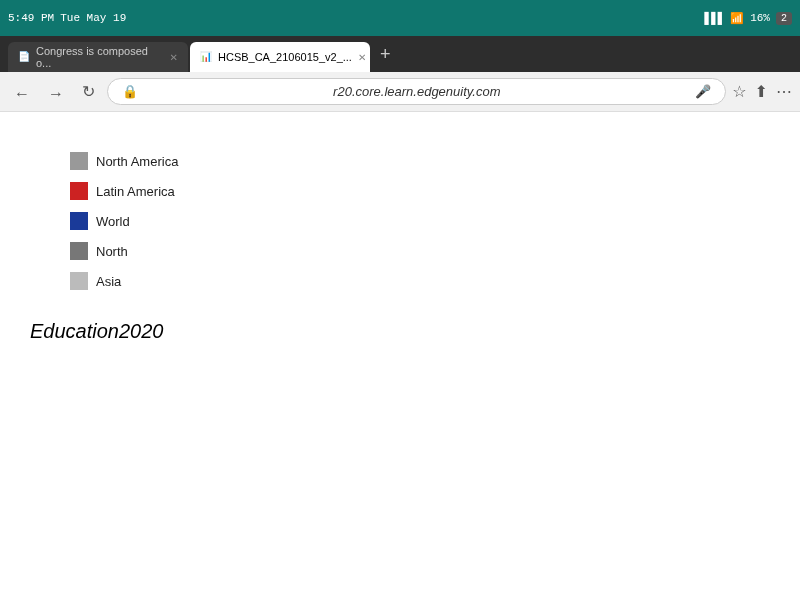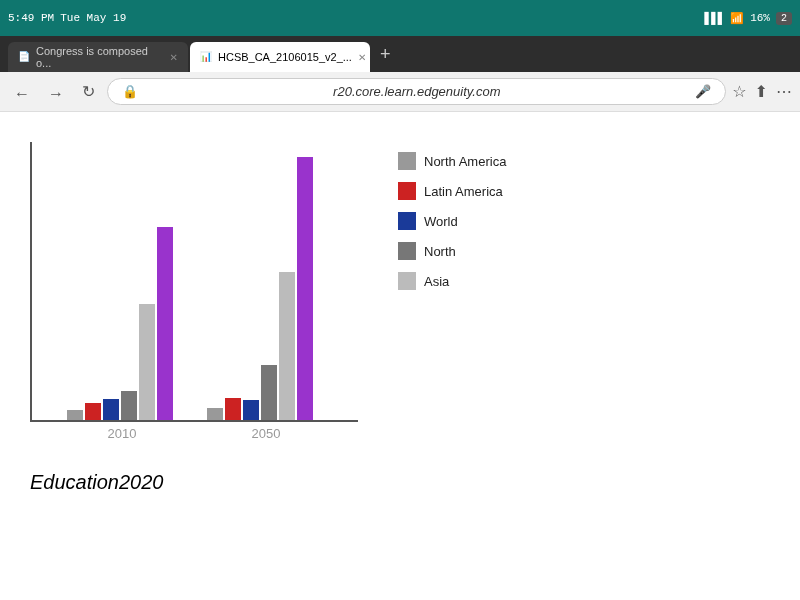--- a/index.html
+++ b/index.html
@@ -228,44 +228,20 @@
   <div class="nav-icons">
     <span class="nav-icon">☆</span>
     <span class="nav-icon">⬆</span>
     <span class="nav-icon">⋯</span>
   </div>
 </div>
 
 <div class="content">
   <div class="chart-container">
     <div class="chart-area">
-      <div class="chart-with-xaxis">
-        <div class="bars-area" id="bars-area">
-            <div class="group">
-              <div class="bar" style="height: 10px; background: rgb(153, 153, 153);"></div>
-              <div class="bar" style="height: 17px; background: rgb(204, 34, 34);"></div>
-              <div class="bar" style="height: 21px; background: rgb(26, 58, 153);"></div>
-              <div class="bar" style="height: 29px; background: rgb(119, 119, 119);"></div>
-              <div class="bar" style="height: 116px; background: rgb(187, 187, 187);"></div>
-              <div class="bar" style="height: 193px; background: rgb(153, 51, 204);"></div>
-            </div>
-            <div class="group">
-              <div class="bar" style="height: 12px; background: rgb(153, 153, 153);"></div>
-              <div class="bar" style="height: 22px; background: rgb(204, 34, 34);"></div>
-              <div class="bar" style="height: 20px; background: rgb(26, 58, 153);"></div>
-              <div class="bar" style="height: 55px; background: rgb(119, 119, 119);"></div>
-              <div class="bar" style="height: 148px; background: rgb(187, 187, 187);"></div>
-              <div class="bar" style="height: 263px; background: rgb(153, 51, 204);"></div>
-            </div>
-          </div>
-        <div class="x-axis" id="x-axis">
-            <span style="flex: 1 1 0%; text-align: center;">2010</span>
-            <span style="flex: 1 1 0%; text-align: center;">2050</span>
-          </div>
-      </div>
     </div>
     <div class="legend" id="legend">
         <div class="legend-item">
           <div class="legend-color" style="background: rgb(153, 153, 153);"></div>
           <span>North America</span>
         </div>
         <div class="legend-item">
           <div class="legend-color" style="background: rgb(204, 34, 34);"></div>
           <span>Latin America</span>
         </div>

